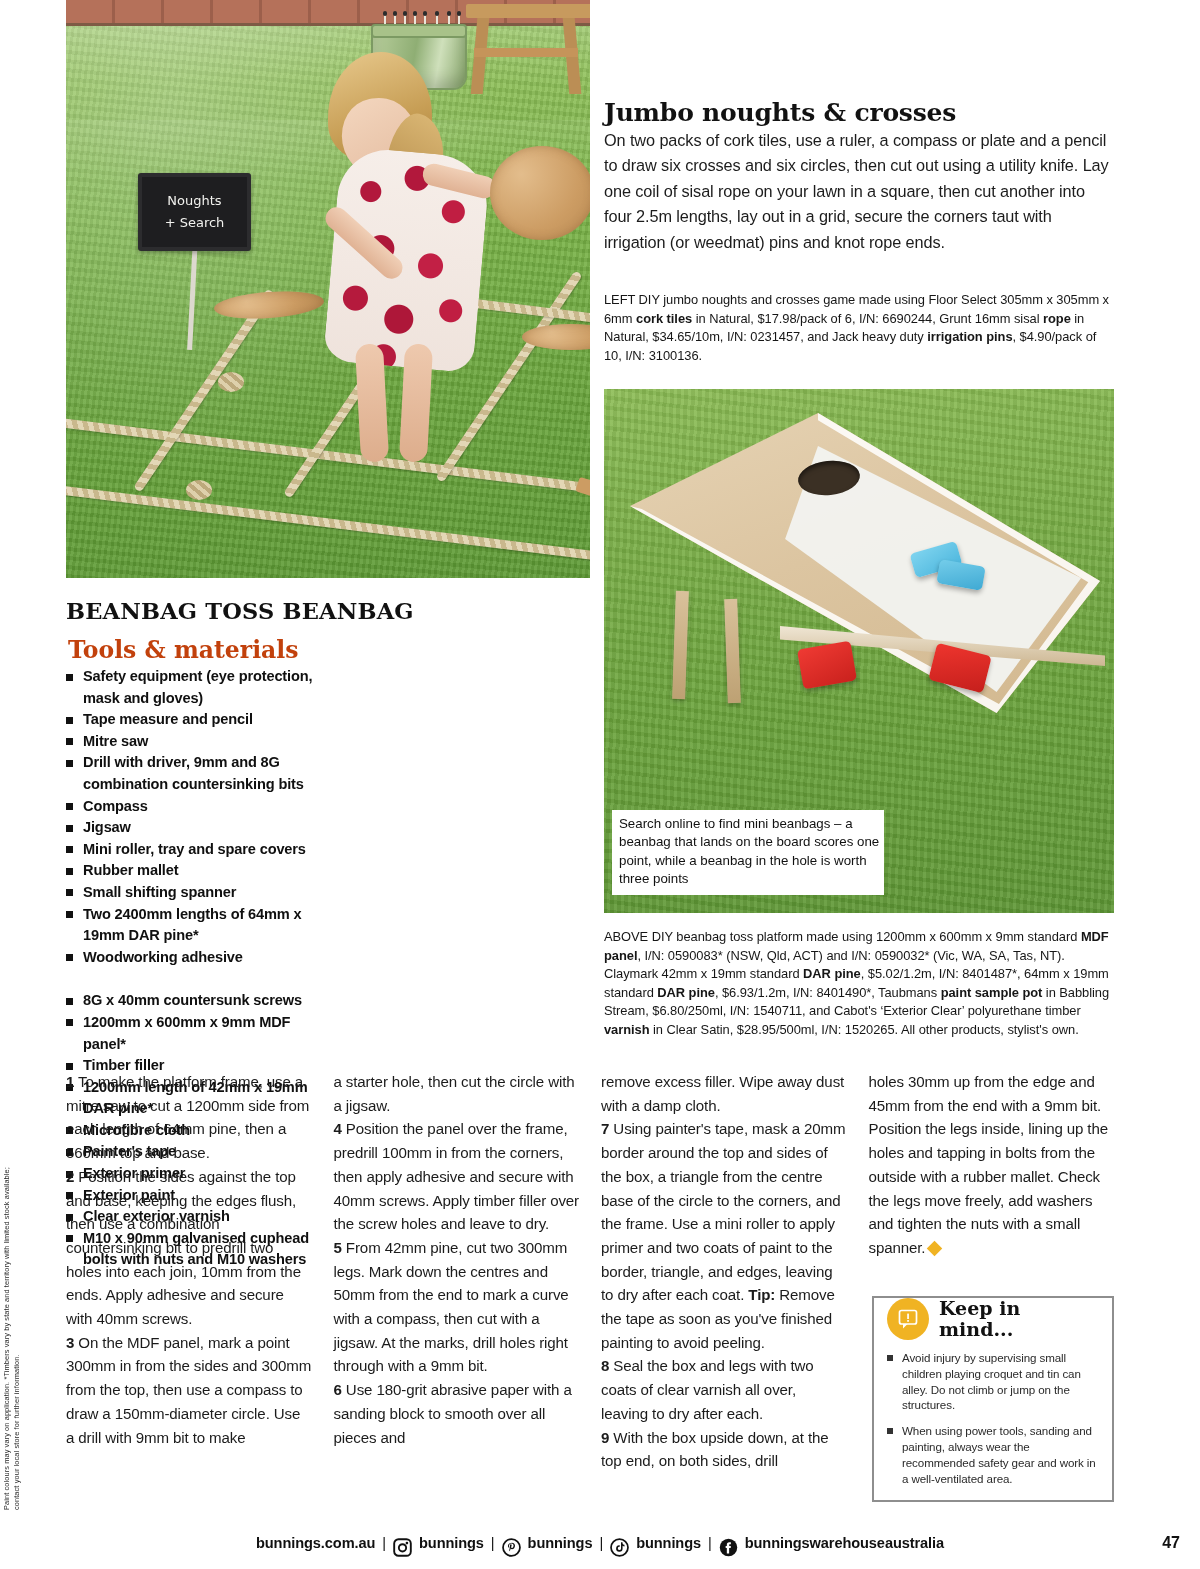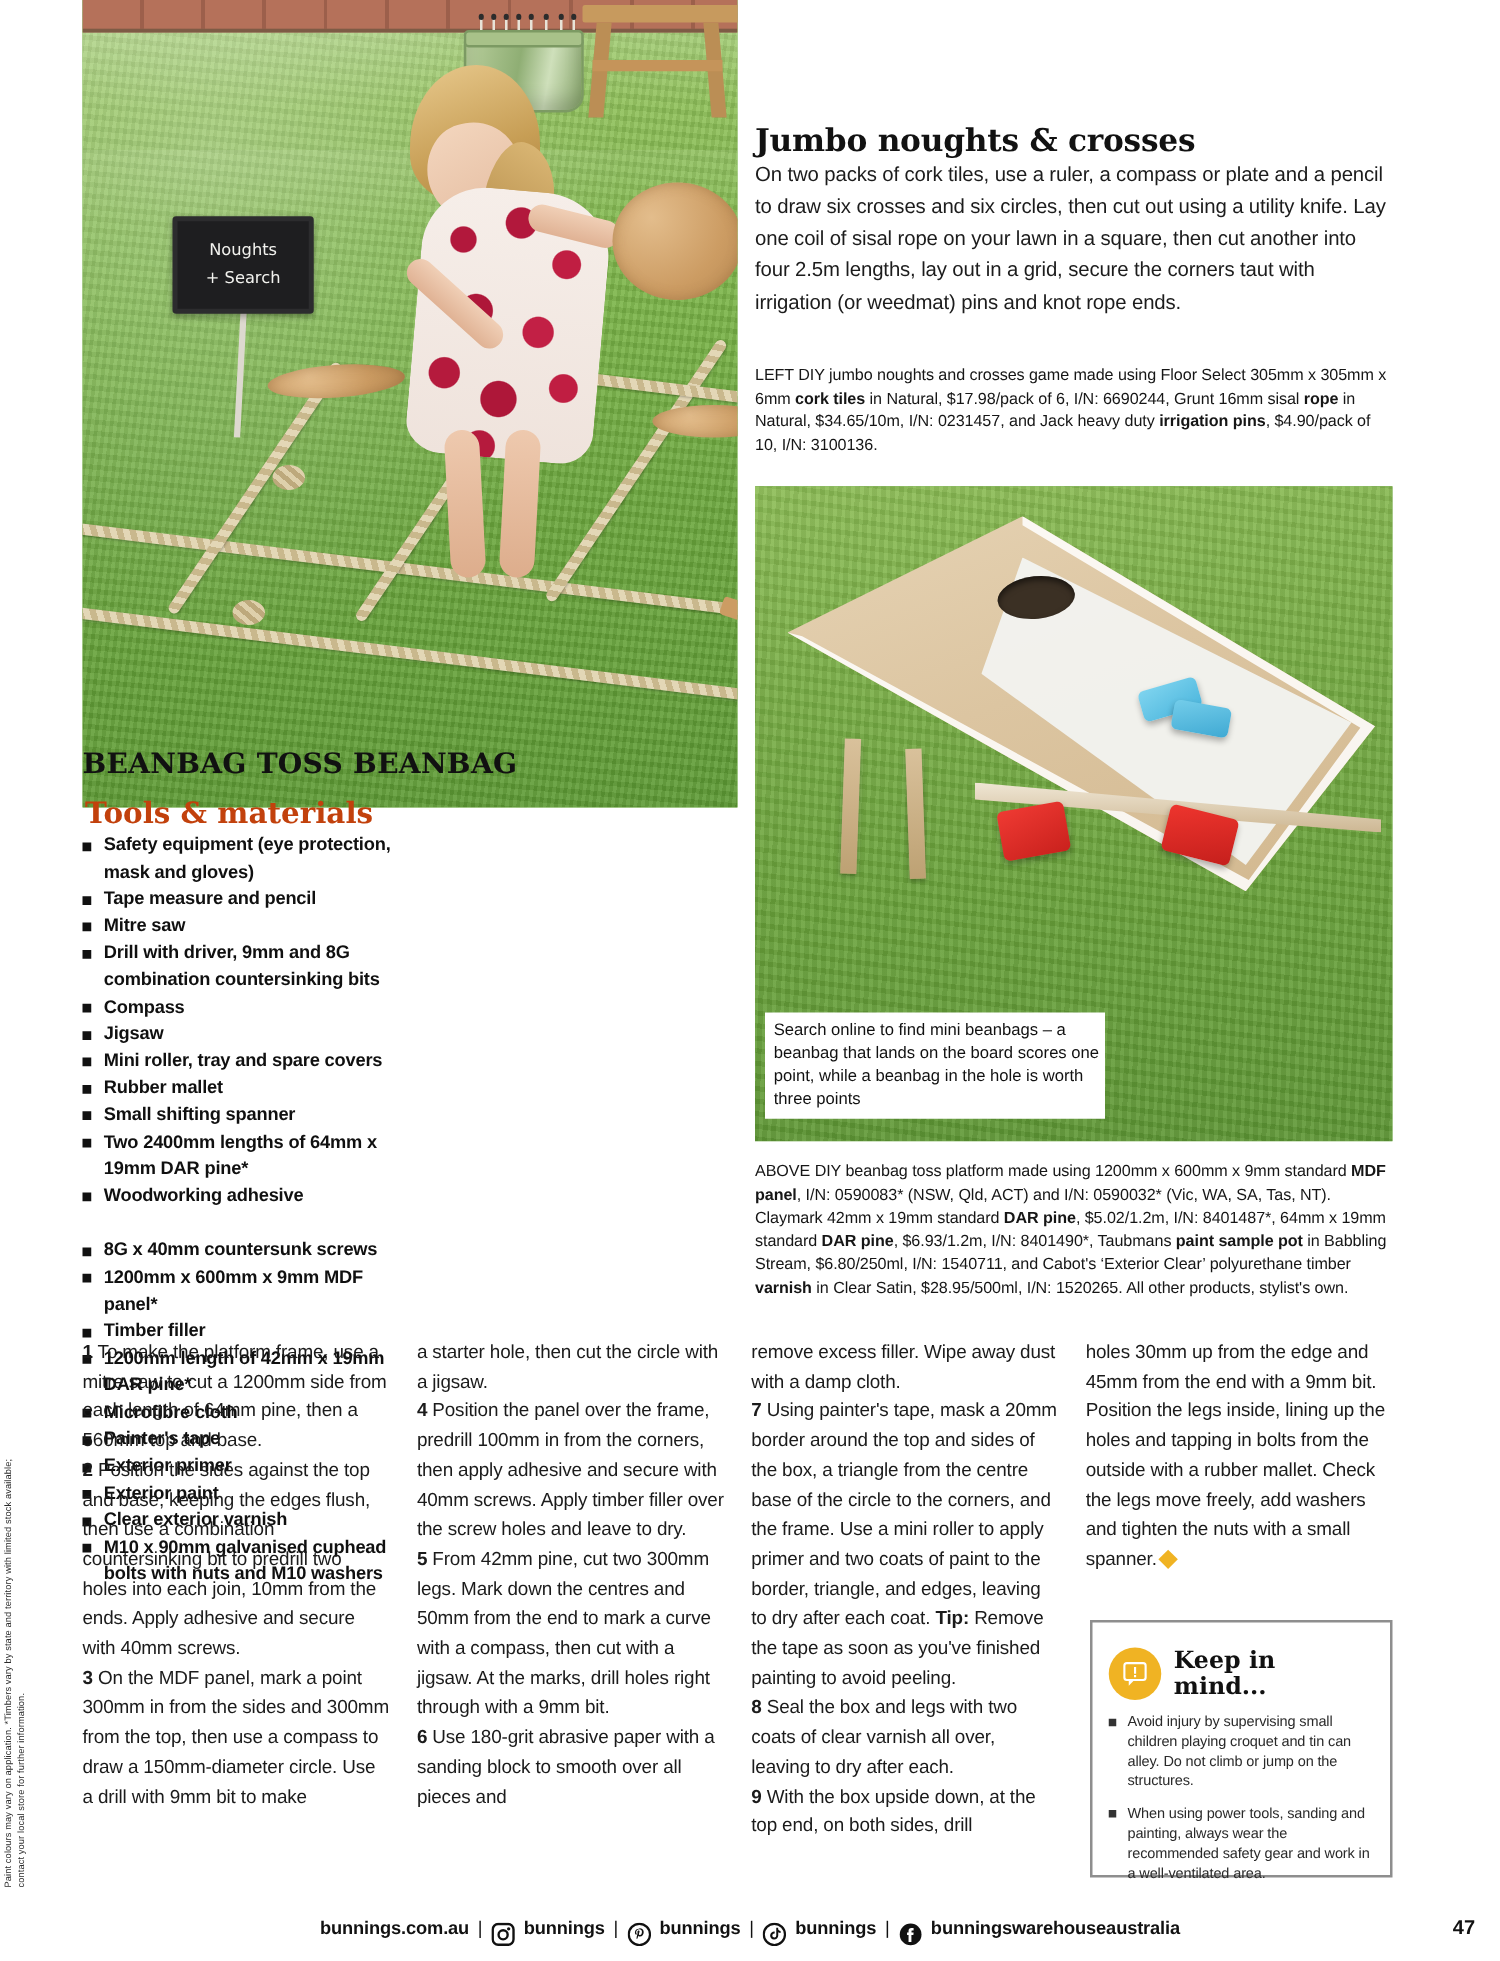--- a/index.html
+++ b/index.html
@@ -19,21 +19,21 @@
     transform: rotate(-90deg); transform-origin: 0 0;
     transform-box: border-box;
     font-size: 7.4px; line-height: 10px; color: #2a2a2a;
     letter-spacing: .1px;
     white-space: normal;
   }
   .vert-note-inner { position:absolute; left:-360px; top:0; width:360px; }
 
   
   .hero {
-    position: absolute; left: 66px; top: 0px; width: 524px; height: 646px;
+    position: absolute; left: 66px; top: 0px; width: 524px; height: 578px;
     overflow: hidden; background: #6fae3c;
   }
   .lawn {
     position:absolute; inset:0;
     background:
       radial-gradient(ellipse at 20% 18%, rgba(255,255,255,.22), rgba(255,255,255,0) 55%),
       repeating-linear-gradient(97deg, rgba(255,255,255,.055) 0 3px, rgba(0,0,0,.05) 3px 6px),
       repeating-linear-gradient(5deg, rgba(0,0,0,.05) 0 4px, rgba(255,255,255,.05) 4px 9px),
       linear-gradient(178deg,#9ec96a 0%,#8fc159 14%,#79b347 40%,#6aa63c 66%,#5d9a34 100%);
   }
@@ -230,21 +230,21 @@
   
   .steps{ position:absolute; left:66px; top:1070px; width:1048px; display:flex; gap:22px; }
   .step-col{ width:246px; font-size:15.1px; line-height:23.7px; color:#1b1b1b; letter-spacing:-.12px; }
   .step-col b{ font-weight:700; }
   .diamond{ display:inline-block; width:11px; height:11px; background:#f0b323;
     transform:rotate(45deg); margin-left:4px; position:relative; top:1px;}
 
   
   .kim{
     position:absolute; left:872px; top:1296px; width:242px; height:206px;
-    border:2px solid #8e8e8e; background:#fff; padding:20px 13px 10px 13px;
+    border:2px solid #8e8e8e; background:#fff; padding:0 13px 10px 13px;
   }
   .kim-head{ display:flex; align-items:center; gap:10px; }
   .kim-badge{
     width:42px;height:42px;border-radius:50%;background:#f0b323;
     display:flex;align-items:center;justify-content:center;flex:0 0 auto;
   }
   .kim-title{
     font-family:"DejaVu Serif", serif; font-weight:700; font-size:19px; line-height:21px; color:#111;
   }
   .kim ul{ list-style:none; margin-top:10px; }

